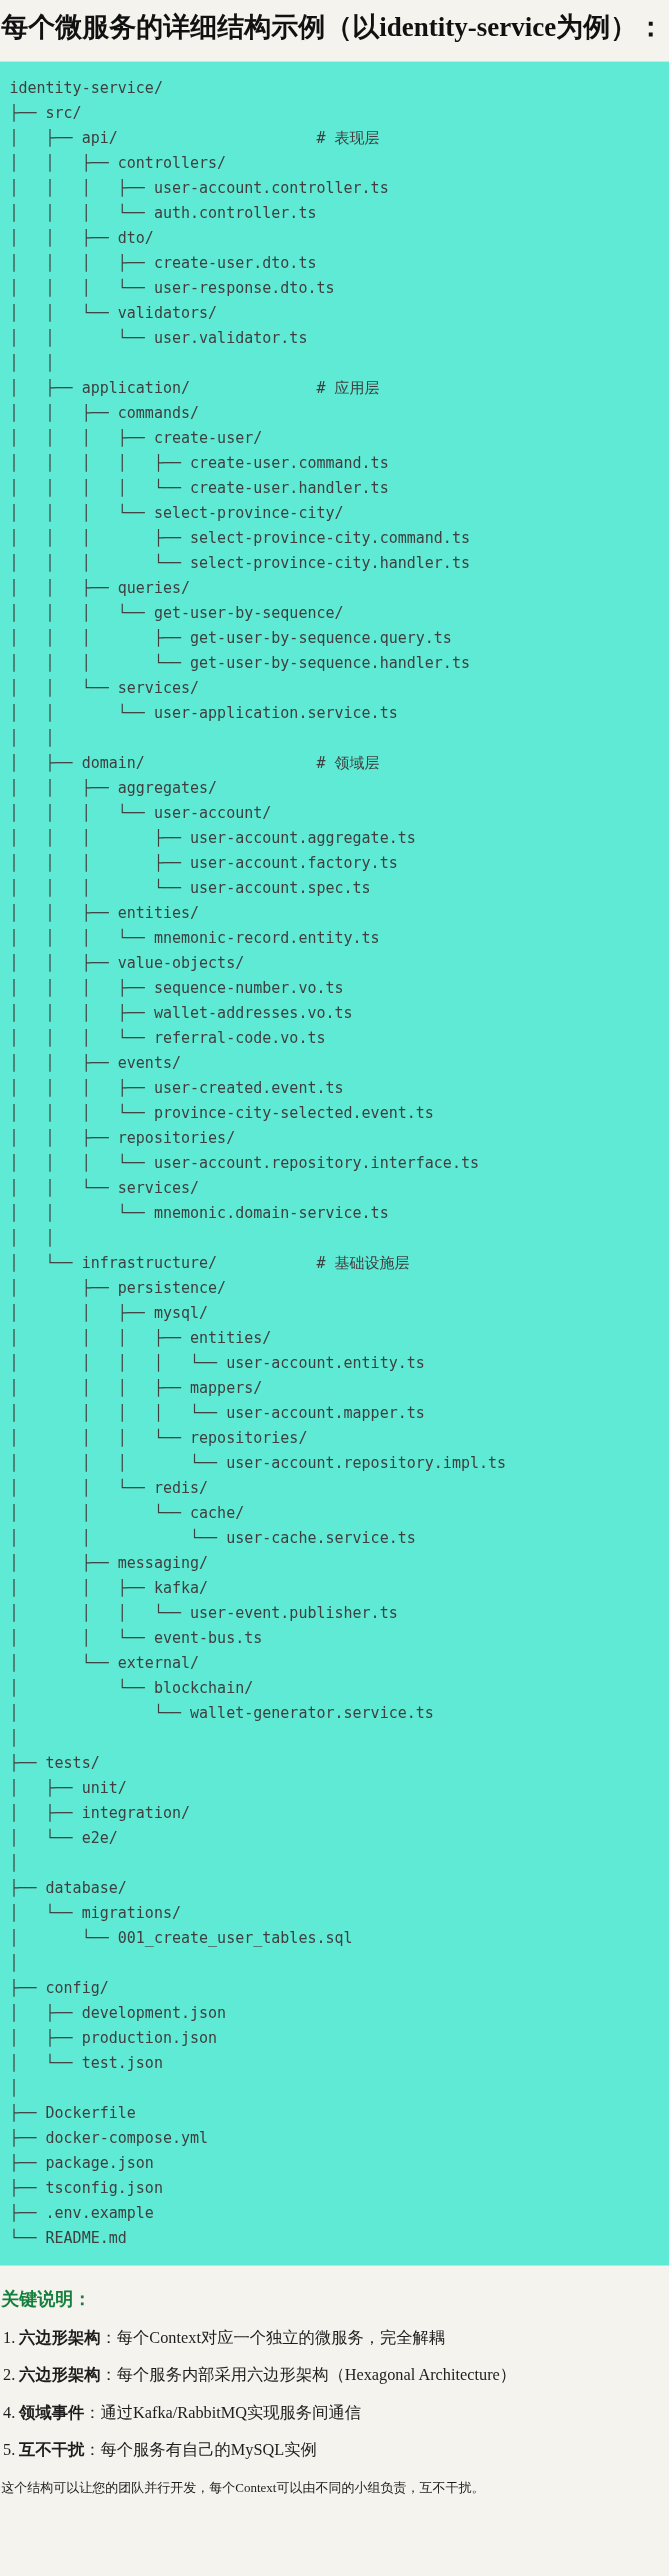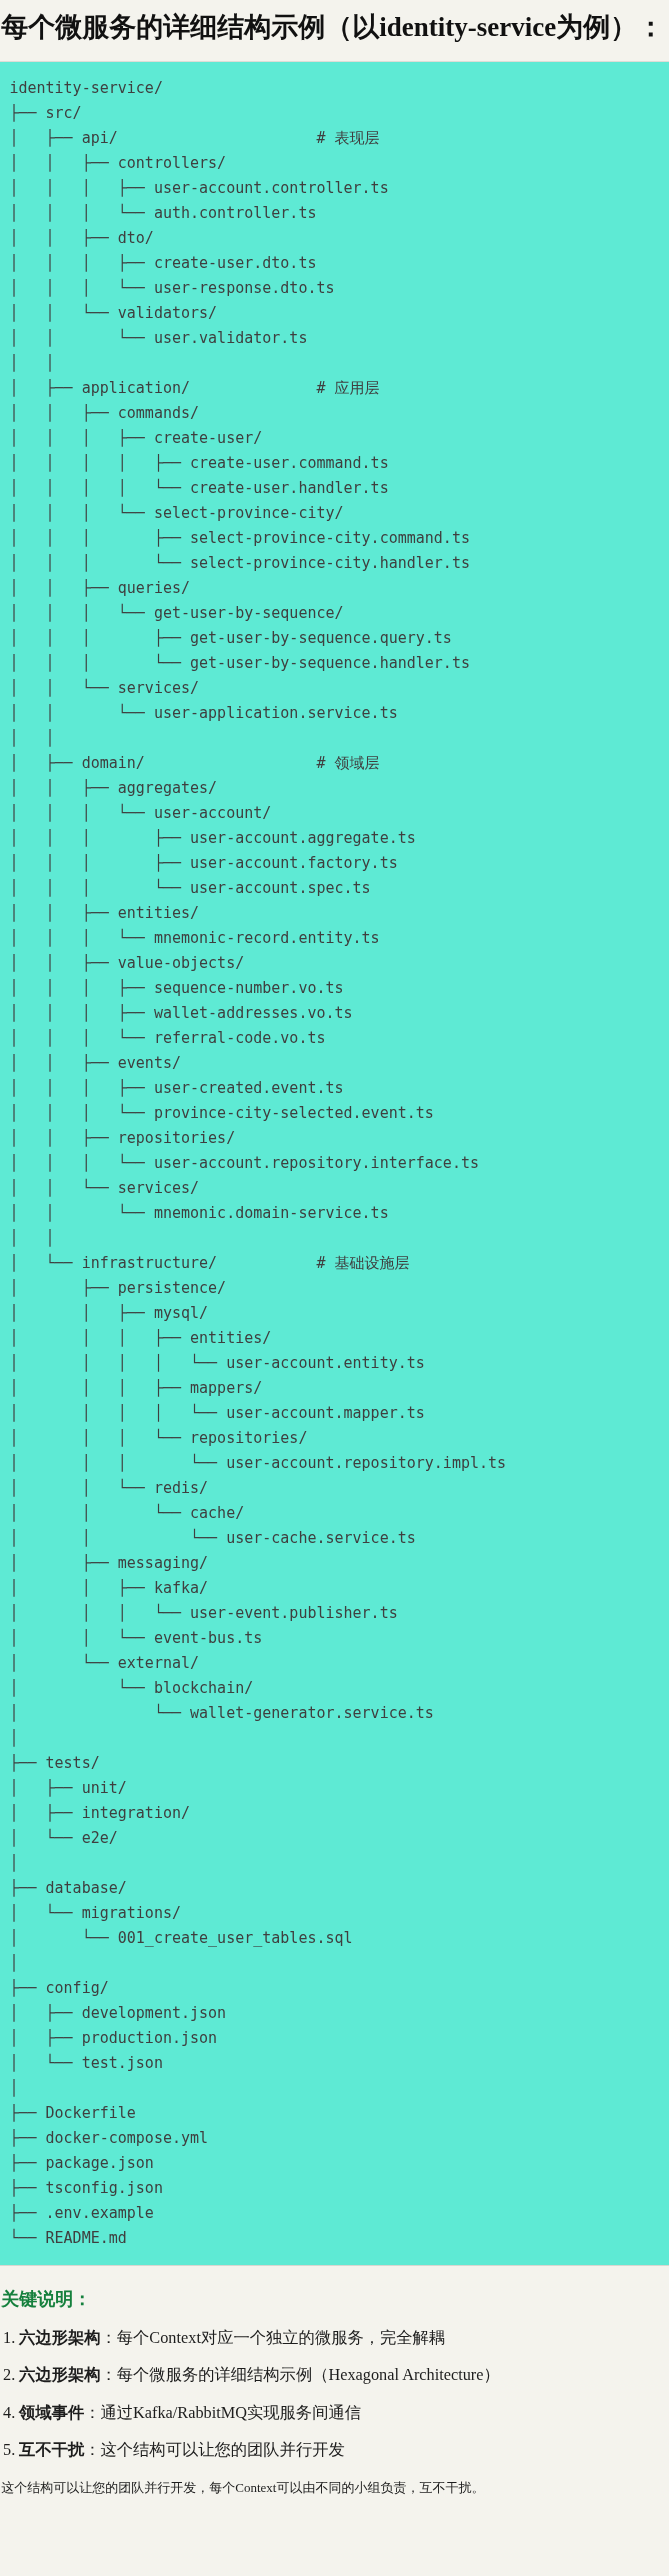--- a/index.html
+++ b/index.html
@@ -149,21 +149,21 @@
 ├── package.json
 ├── tsconfig.json
 ├── .env.example
 └── README.md</pre>
   </div>
 
   <h2 class="notes-heading">关键说明：</h2>
 
   <div class="notes">
     <p class="note"><span class="num">1.</span><span class="term">六边形架构</span><span class="rest">：每个Context对应一个独立的微服务，完全解耦</span></p>
-    <p class="note"><span class="num">2.</span><span class="term">六边形架构</span><span class="rest">：每个微服务的详细结构示例（Hexagonal Architecture）</span></p>
+    <p class="note"><span class="num">2.</span><span class="term">六边形架构</span><span class="rest">：每个服务内部采用六边形架构（Hexagonal Architecture）</span></p>
     <p class="note"><span class="num">4.</span><span class="term">领域事件</span><span class="rest">：通过Kafka/RabbitMQ实现服务间通信</span></p>
-    <p class="note"><span class="num">5.</span><span class="term">互不干扰</span><span class="rest">：这个结构可以让您的团队并行开发</span></p>
+    <p class="note"><span class="num">5.</span><span class="term">互不干扰</span><span class="rest">：每个服务有自己的MySQL实例</span></p>
   </div>
 
   <p class="closing">这个结构可以让您的团队并行开发，每个Context可以由不同的小组负责，互不干扰。</p>
 
 </div>
 
 
 </body></html>

